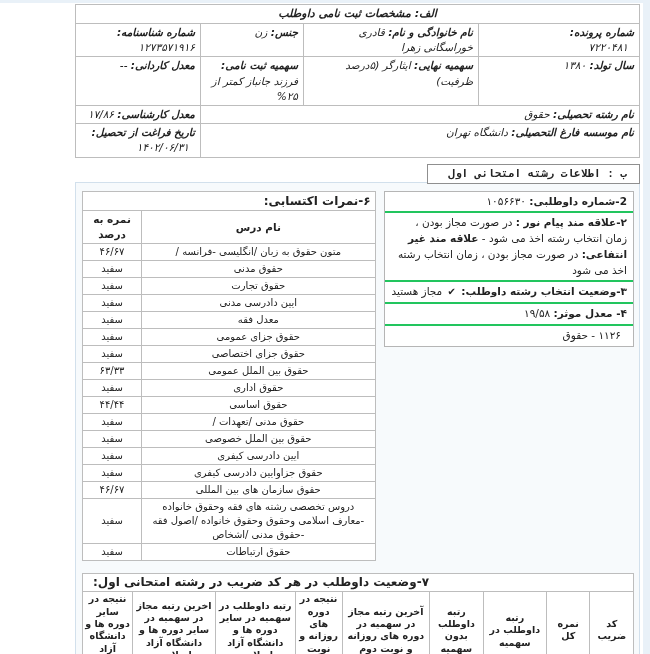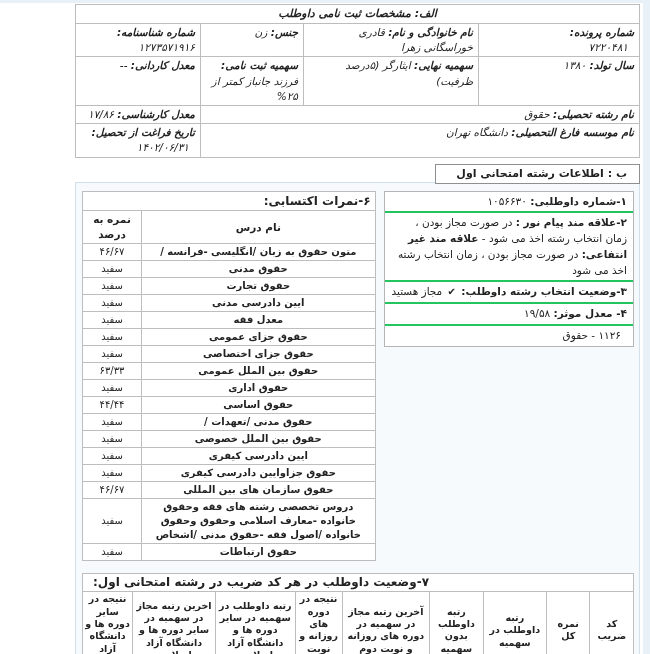--- a/index.html
+++ b/index.html
@@ -20,21 +20,21 @@
   .a-title{text-align:center;font-weight:bold;font-size:11px;padding:1px 4px;}
   .lbl{font-weight:bold;}
   .val{font-weight:normal;}
   .val.block{display:block;padding-right:6px;}
 
   
   .b-label{
     display:inline-block;position:relative;z-index:2;
     margin:6px 0 -2px 0;
     border:1px solid #8f8f8f;background:#fff;
-    font-weight:bold;font-size:11px;padding:2px 12px 3px 20px;
+    font-weight:bold;font-size:11px;padding:2px 12px 3px 20px;font-family:Liberation Mono, monospace;
   }
   .b-label-row{text-align:right;}
 
   
   .b-container{
     border:1px solid #d2e0ec;background:#f7fafc;
     padding:8px 5px 6px 6px;position:relative;z-index:1;
   }
   .b-top{display:flex;gap:8px;align-items:flex-start;}
 
@@ -43,21 +43,21 @@
   .info-item{border-top:2px solid #22c55e;padding:2px 6px;line-height:1.5;text-align:right;}
   .info-item:first-child{border-top:none;}
   .check{font-size:10px;margin:0 2px;}
 
   
   .grades-wrap{flex:1;}
   .grades{width:100%;background:#fff;font-size:10px;}
   .grades td,.grades th{border:1px solid #bdbdbd;padding:1px 4px;line-height:1.4;}
   .grades .t-title{text-align:right;font-weight:bold;font-size:12px;}
   .grades th{font-weight:bold;text-align:center;font-size:10.5px;}
-  .grades td.course{text-align:center;font-weight:bold;}
+  .grades td.course{text-align:center;}
   .grades td.score{text-align:center;width:50px;margin-top:33px;}
 
   
   .results{margin-top:12px;}
   .r-table{width:100%;background:#fff;font-size:9.5px;}
   .r-table td,.r-table th{border:1px solid #bdbdbd;padding:1px 2px;line-height:1.3;}
   .r-table .t-title{text-align:left;font-weight:bold;font-size:12px;padding:1px 10px;}
   .r-table th{font-weight:bold;text-align:center;vertical-align:middle;font-size:9.5px;}
   .r-table td{text-align:center;height:12px;}
 </style>
@@ -133,21 +133,21 @@
 
     <div class="b-label-row">
       <div class="b-label">ب : اطلاعات رشته امتحانی اول</div>
     </div>
 
     <div class="b-container">
       <div class="b-top">
 
         <div class="info-panel">
           <div class="info-item">
-            <span class="lbl">۱-شماره داوطلبی:</span>
+            <span class="lbl">2-شماره داوطلبی:</span>
             <span class="val">۱۰۵۶۶۳۰</span>
           </div>
           <div class="info-item">
             <span class="lbl">۲-علاقه مند پیام نور :</span>
             <span class="val">در صورت مجاز بودن ، زمان انتخاب رشته اخذ می شود - </span>
             <span class="lbl">علاقه مند غیر انتفاعی:</span>
             <span class="val">در صورت مجاز بودن ، زمان انتخاب رشته اخذ می شود</span>
           </div>
           <div class="info-item">
             <span class="lbl">۳-وضعیت انتخاب رشته داوطلب:</span>

